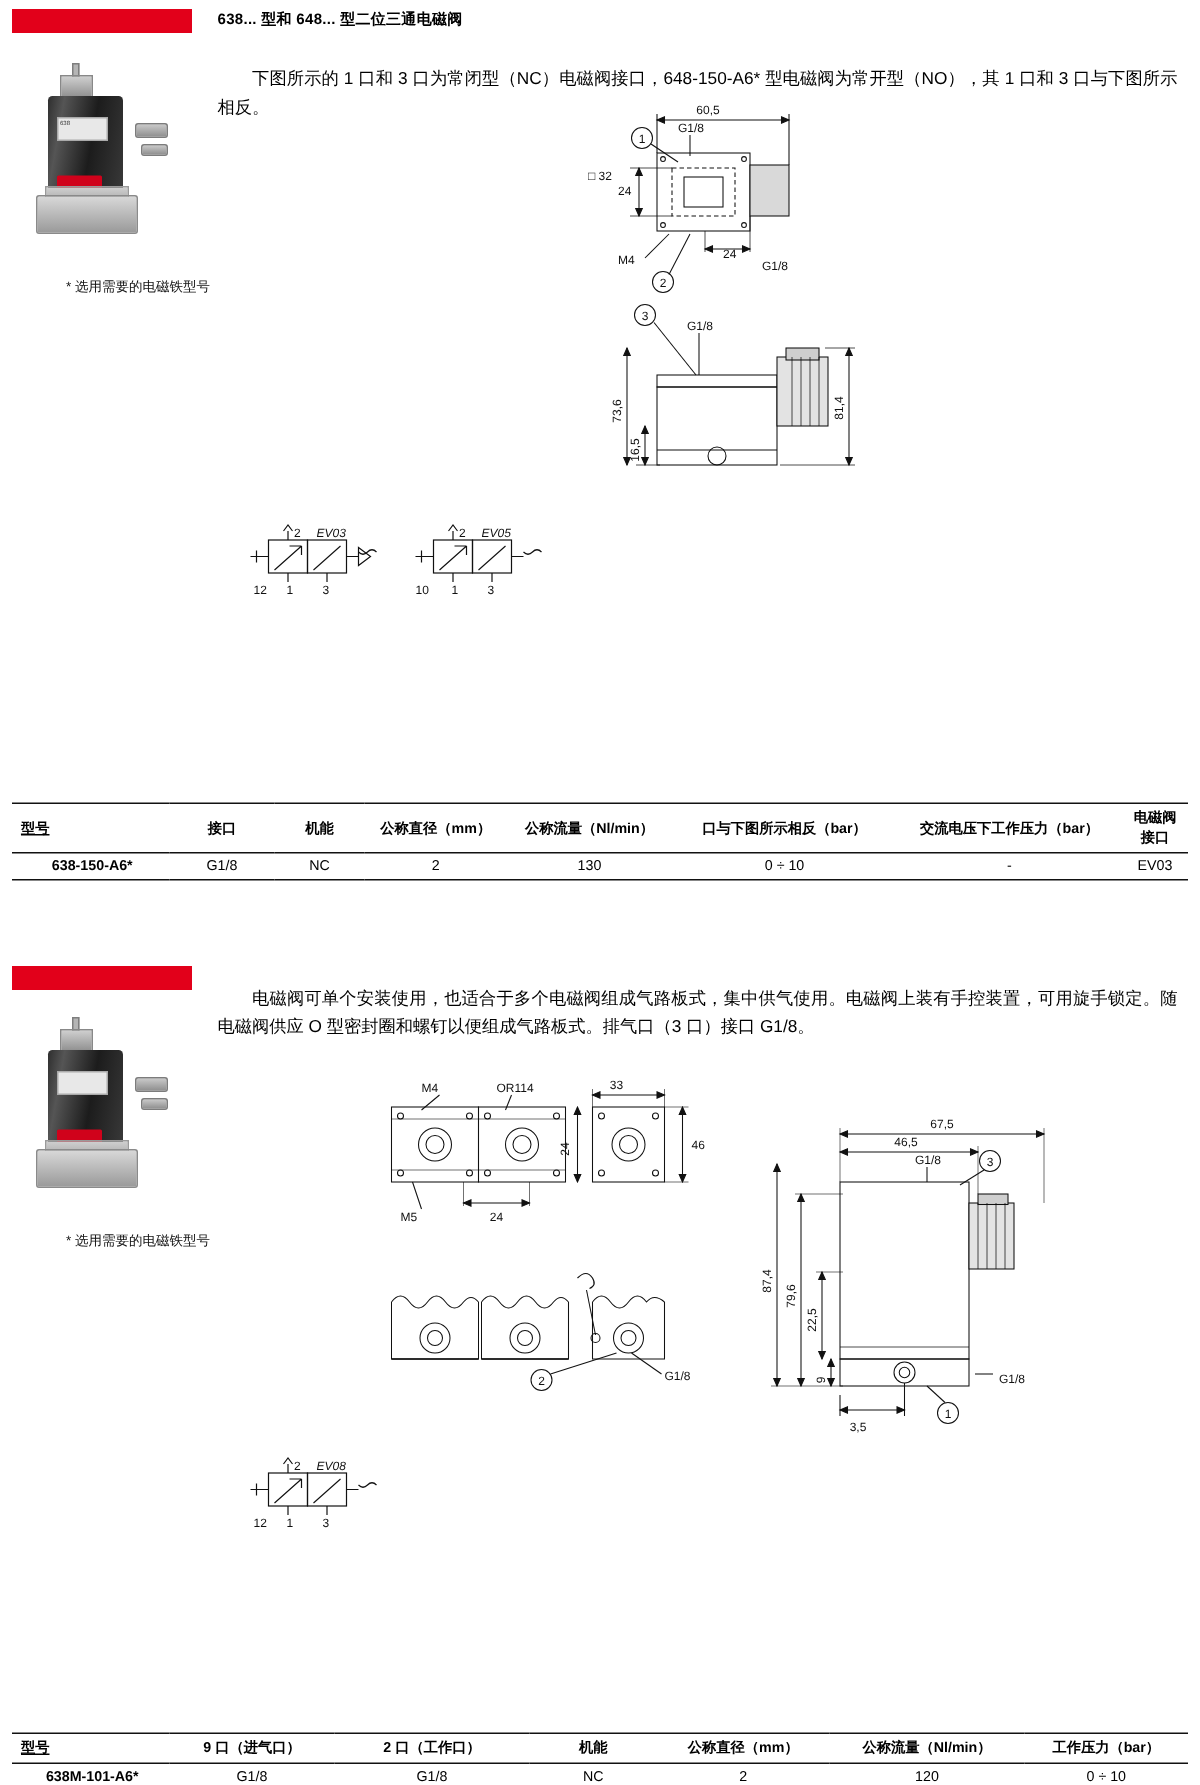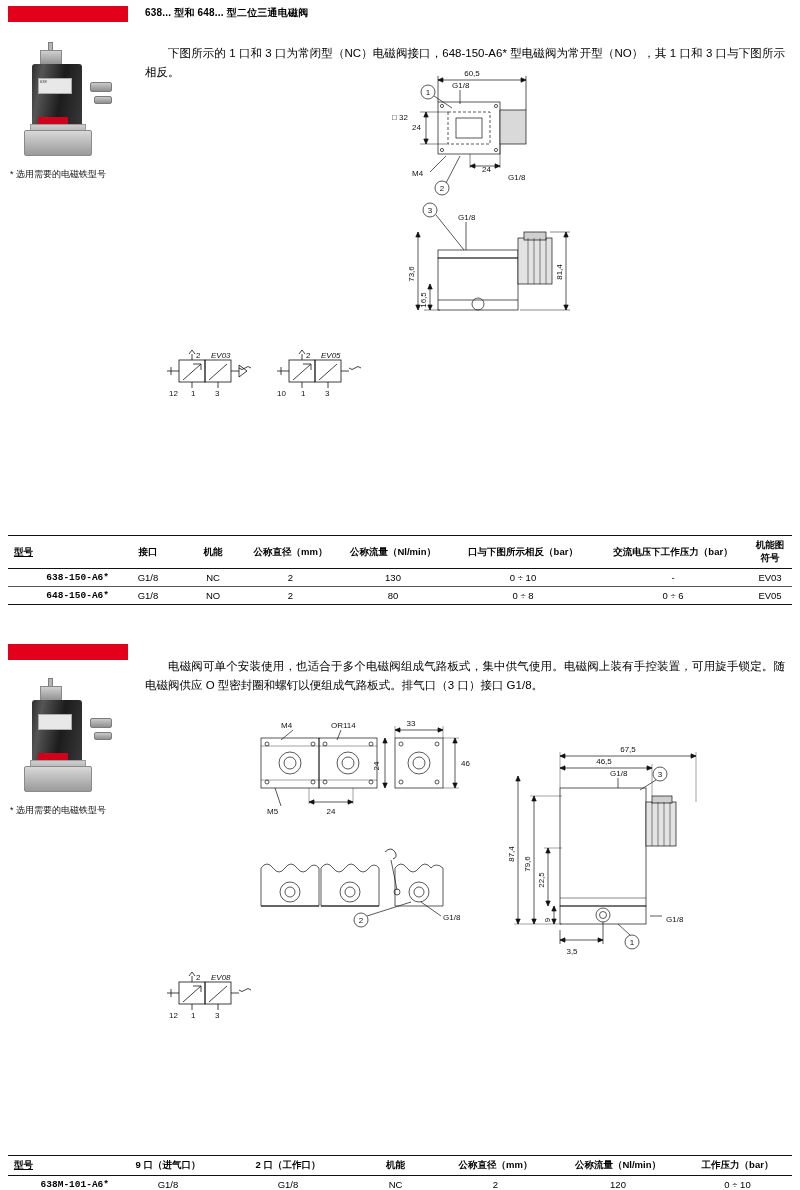--- a/index.html
+++ b/index.html
@@ -47,23 +47,24 @@
 
   
   .photo-wrap { position: absolute; }
   .photo {
     width: 108px; height: 120px;
     position: relative;
     overflow: hidden;
   }
   .photo-caption {
     font-size: 9px;
-    margin-top: 6px;
+    margin-top: 23px;
     width: 130px;
     color: #111;
+    text-align: right;
   }
 
   
   .v-body {
     position: absolute;
     left: 22px; top: 22px;
     width: 50px; height: 72px;
     background: linear-gradient(100deg,#2e2e2e 0%,#555 18%,#1c1c1c 55%,#3a3a3a 100%);
     border-radius: 3px;
   }
@@ -150,21 +151,21 @@
     text-align: center;
     font-weight: normal;
     height: 17px;
   }
   table.spec thead th {
     font-weight: bold;
     border-bottom: 1px solid #111;
   }
   table.spec tbody td { border-top: none; border-bottom: 1px solid #555; }
   table.spec tbody tr:last-child td { border-bottom: 1px solid #111; }
-  table.spec td.model { font-weight: bold; text-align: right; padding-left: 6px; font-family: Liberation Mono, monospace; }
+  table.spec td.model { font-weight: bold; text-align: center; padding-left: 6px; }
   table.spec th.model-h { text-align: left; padding-left: 6px; text-decoration: underline; }
 </style>
 </head>
 <body>
 
 <div class="section">
 
   <div class="sec-head">
     <div class="redbar"></div>
     <div class="sec-title">638... 型和 648... 型二位三通电磁阀</div>
@@ -313,43 +314,33 @@
   <table class="spec" style="top:535px;">
     <thead>
       <tr>
         <th class="model-h" style="width:105px">型号</th>
         <th style="width:70px">接口</th>
         <th style="width:60px">机能</th>
         <th style="width:95px">公称直径（mm）</th>
         <th style="width:110px">公称流量（Nl/min）</th>
         <th style="width:150px">口与下图所示相反（bar）</th>
         <th style="width:150px">交流电压下工作压力（bar）</th>
-        <th>机能图符号</th>
+        <th>电磁阀接口</th>
       </tr>
     </thead>
     <tbody>
       <tr>
         <td class="model">638-150-A6*</td>
         <td>G1/8</td>
         <td>NC</td>
         <td>2</td>
         <td>130</td>
         <td>0 ÷ 10</td>
         <td>-</td>
         <td>EV03</td>
-      </tr>
-      <tr>
-        <td class="model">648-150-A6*</td>
-        <td>G1/8</td>
-        <td>NO</td>
-        <td>2</td>
-        <td>80</td>
-        <td>0 ÷ 8</td>
-        <td>0 ÷ 6</td>
-        <td>EV05</td>
       </tr>
     </tbody>
   </table>
 </div>
 
 <div class="section">
 
   <div class="sec-head" style="position:absolute; top:608px; left:0; width:100%;">
     <div class="redbar"></div>
   </div>

